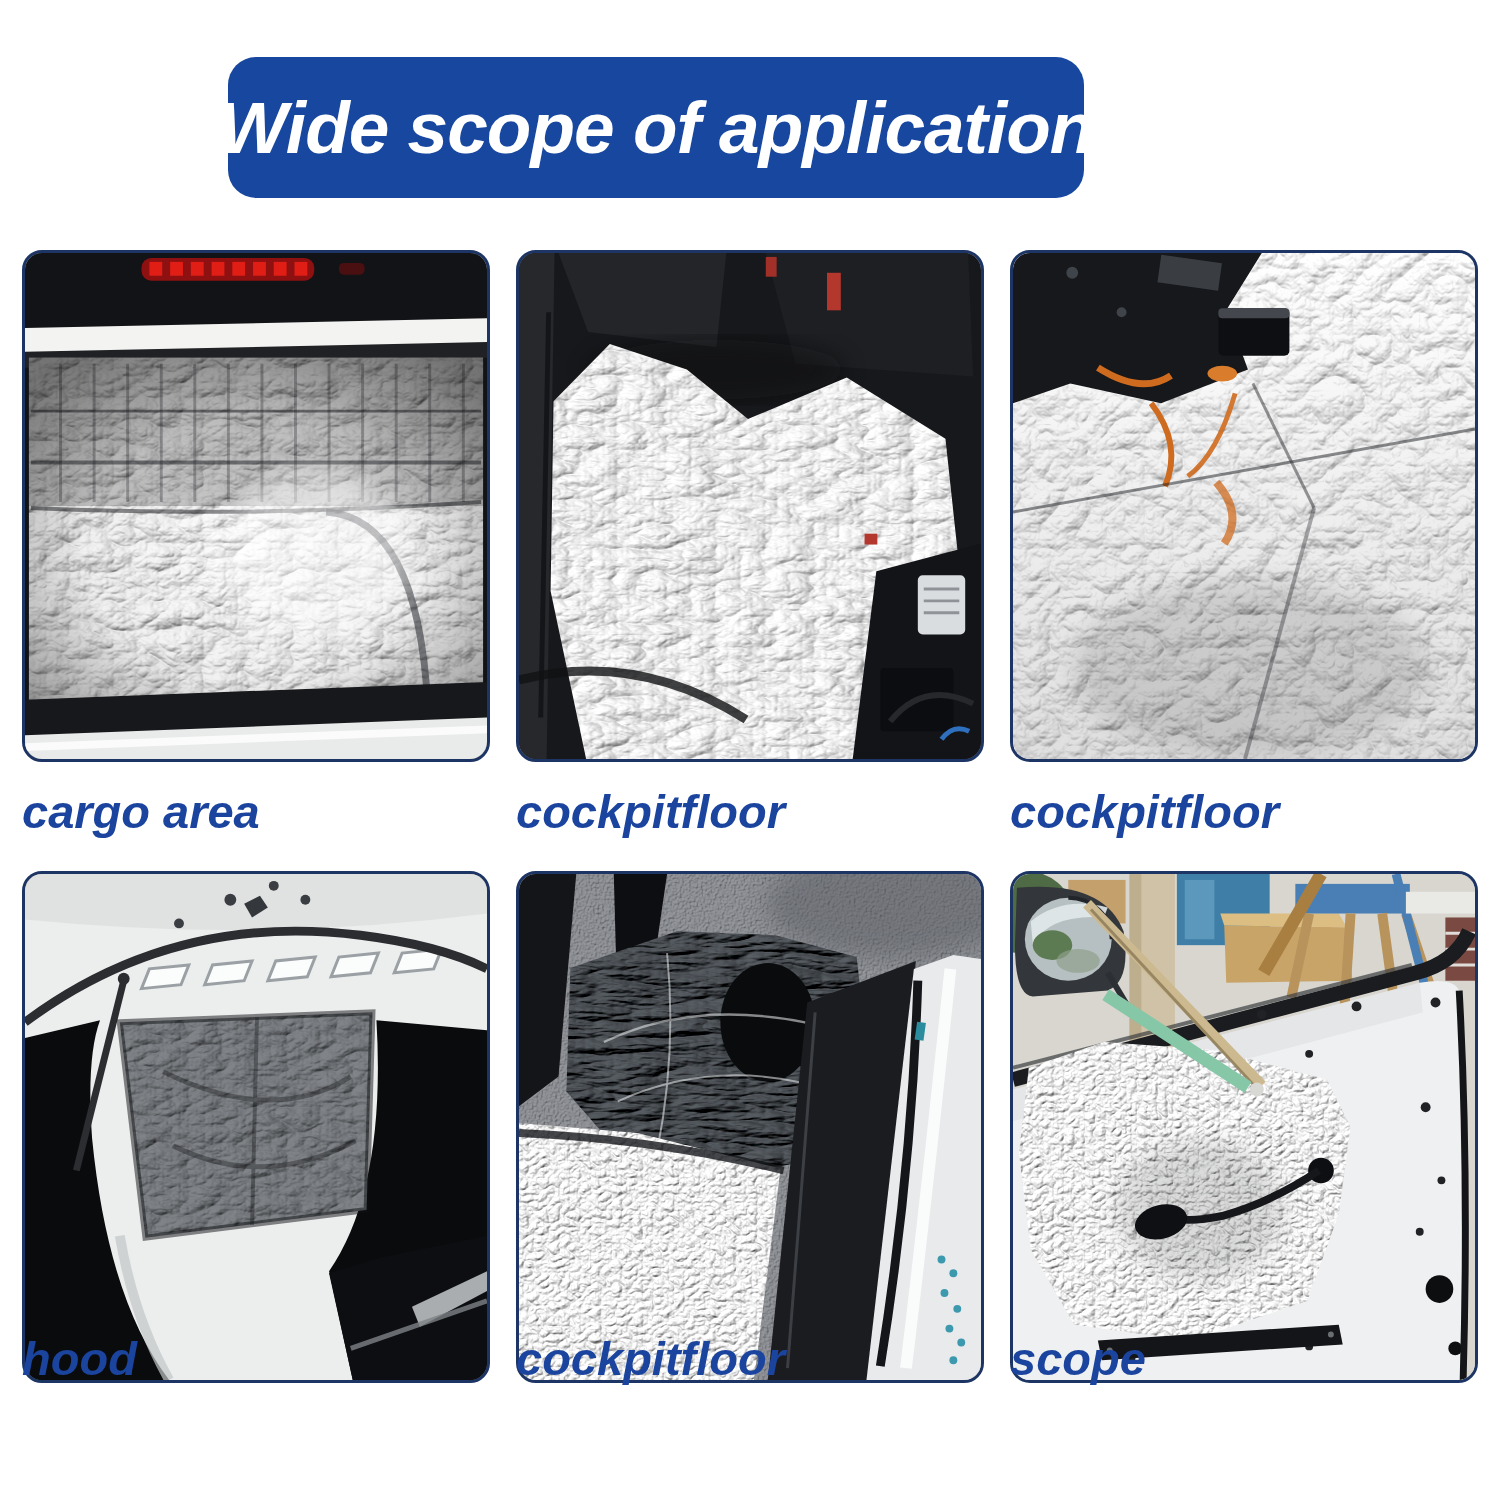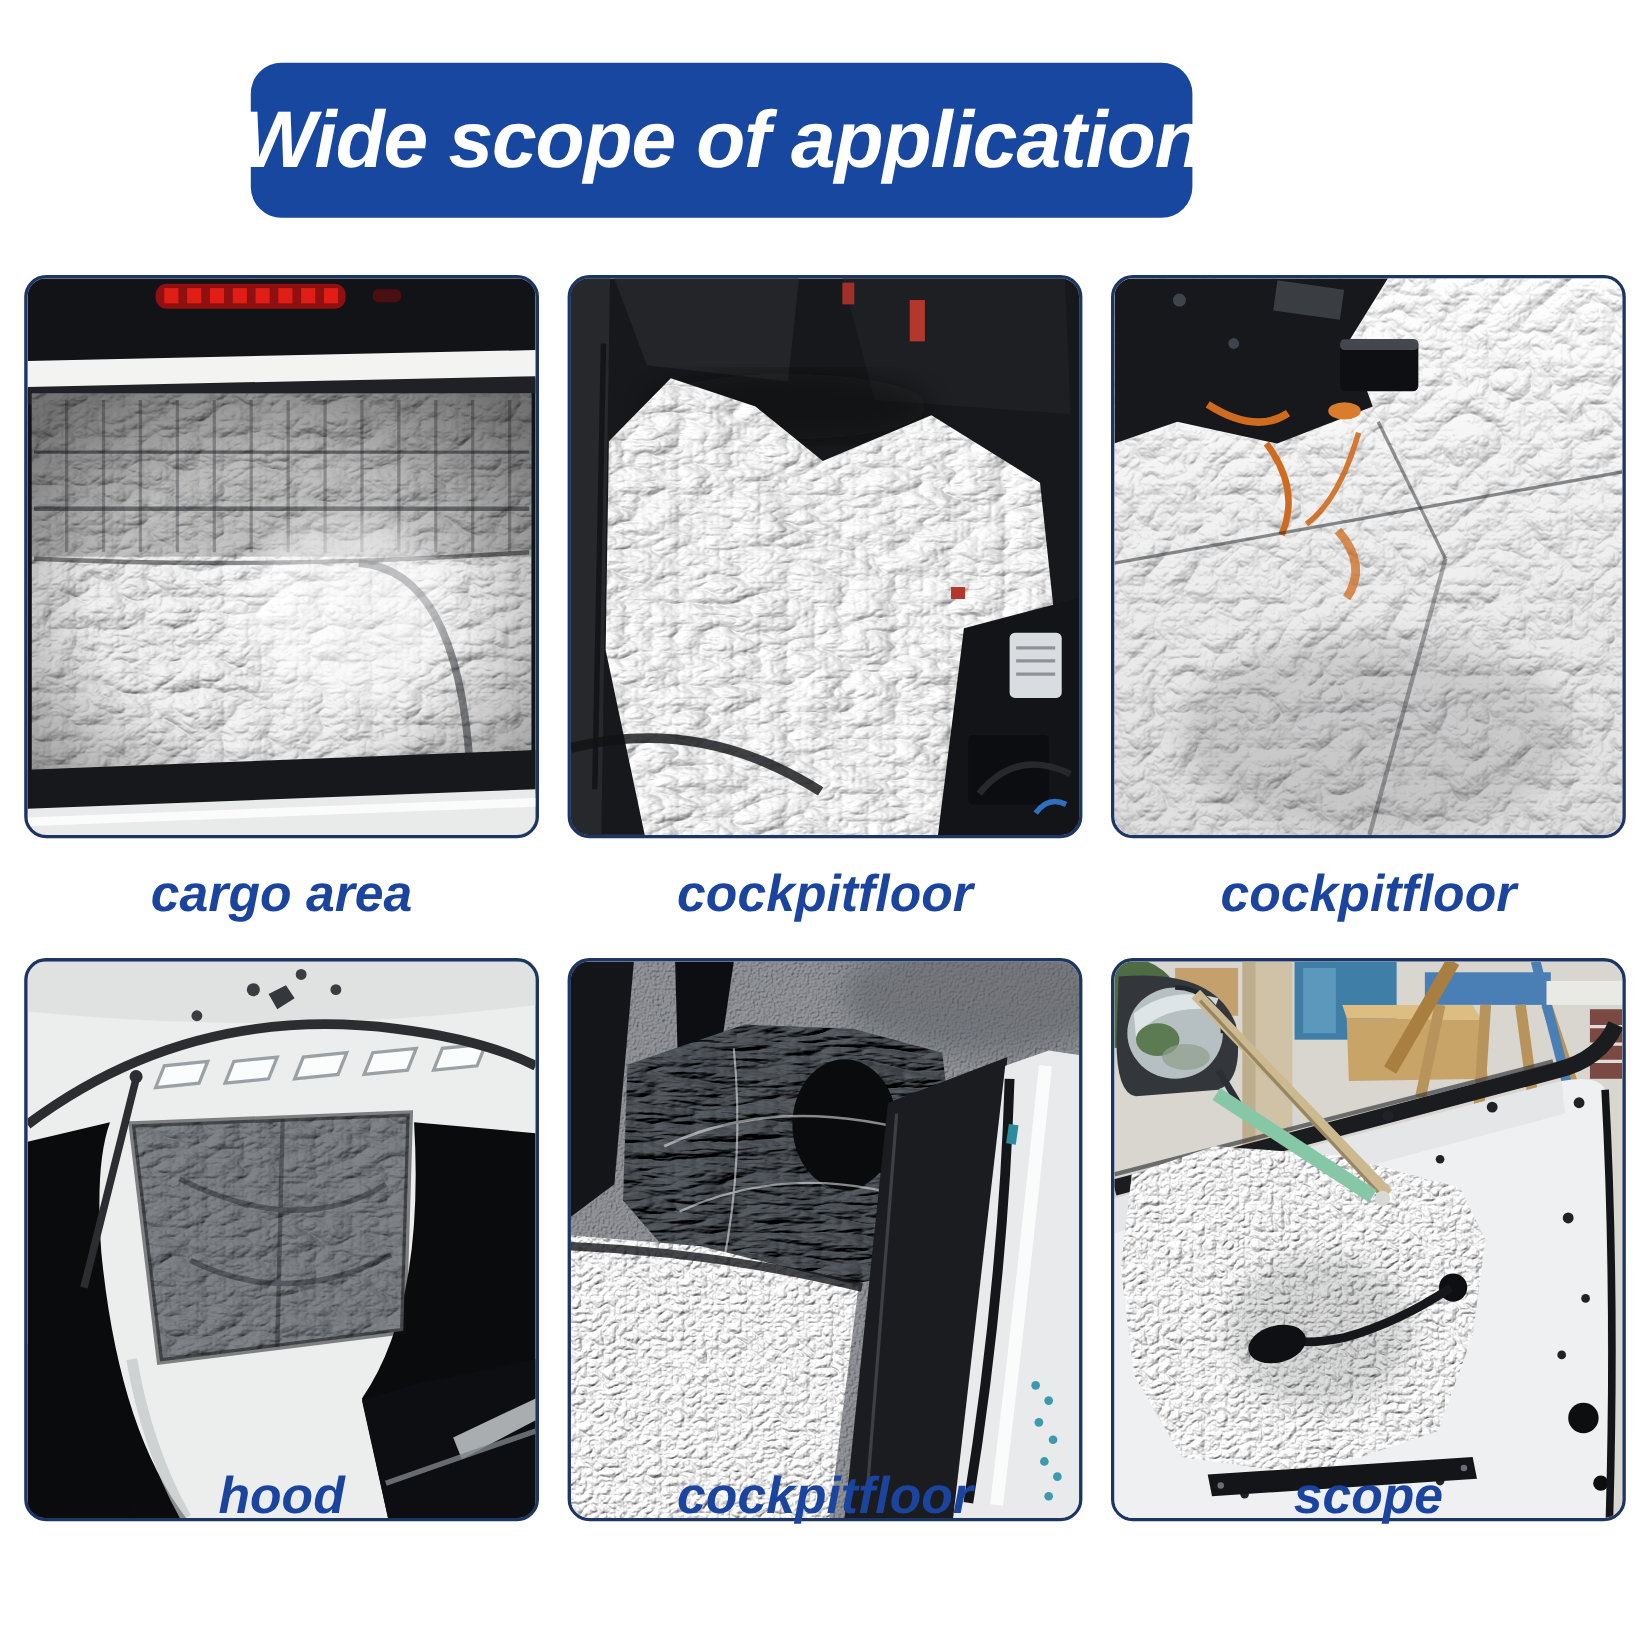--- a/index.html
+++ b/index.html
@@ -16,21 +16,21 @@
     margin:0;color:#ffffff;font-size:73px;font-weight:700;font-style:italic;
     letter-spacing:-1px;white-space:nowrap;
   }
   .card{
     position:absolute;width:468px;height:512px;box-sizing:border-box;
     border:3px solid #1D3565;border-radius:20px;overflow:hidden;background:#cfd2d6;
     box-shadow:inset 0 0 0 3px rgba(168,198,232,.55);
   }
   .card svg{display:block;width:100%;height:100%;}
   .caption{
-    position:absolute;width:468px;height:62px;line-height:62px;text-align:center;
+    position:absolute;width:468px;height:62px;line-height:62px;
     color:#1B449E;font-size:47px;font-weight:700;font-style:italic;white-space:nowrap;
   }
   .c1{left:22px}.c2{left:516px}.c3{left:1010px}
   .r1{top:250px}.r2{top:871px}
   .cap-r1{top:781px}.cap-r2{top:1328px}
 </style>
 </head>
 <body>
 
 <svg width="0" height="0" style="position:absolute" aria-hidden="true">

